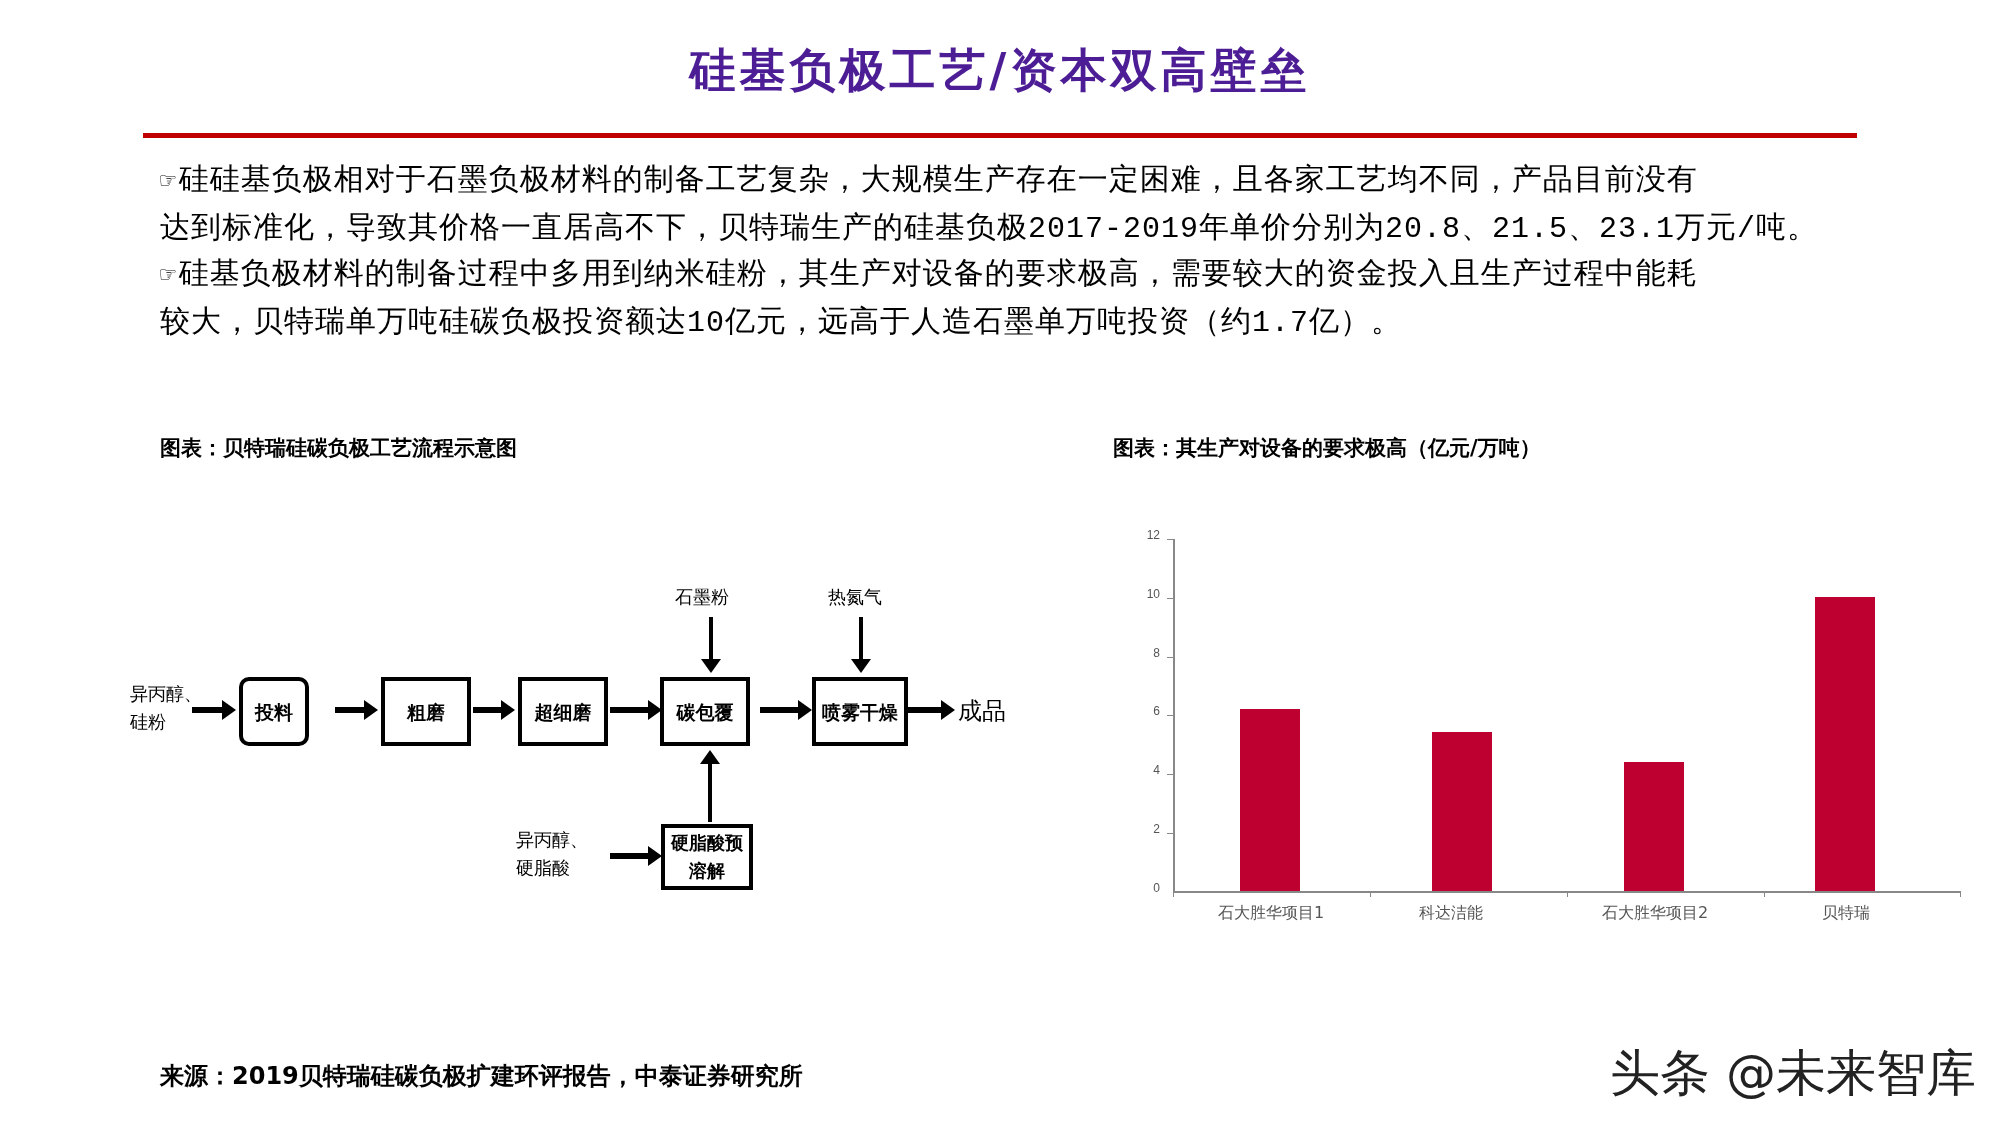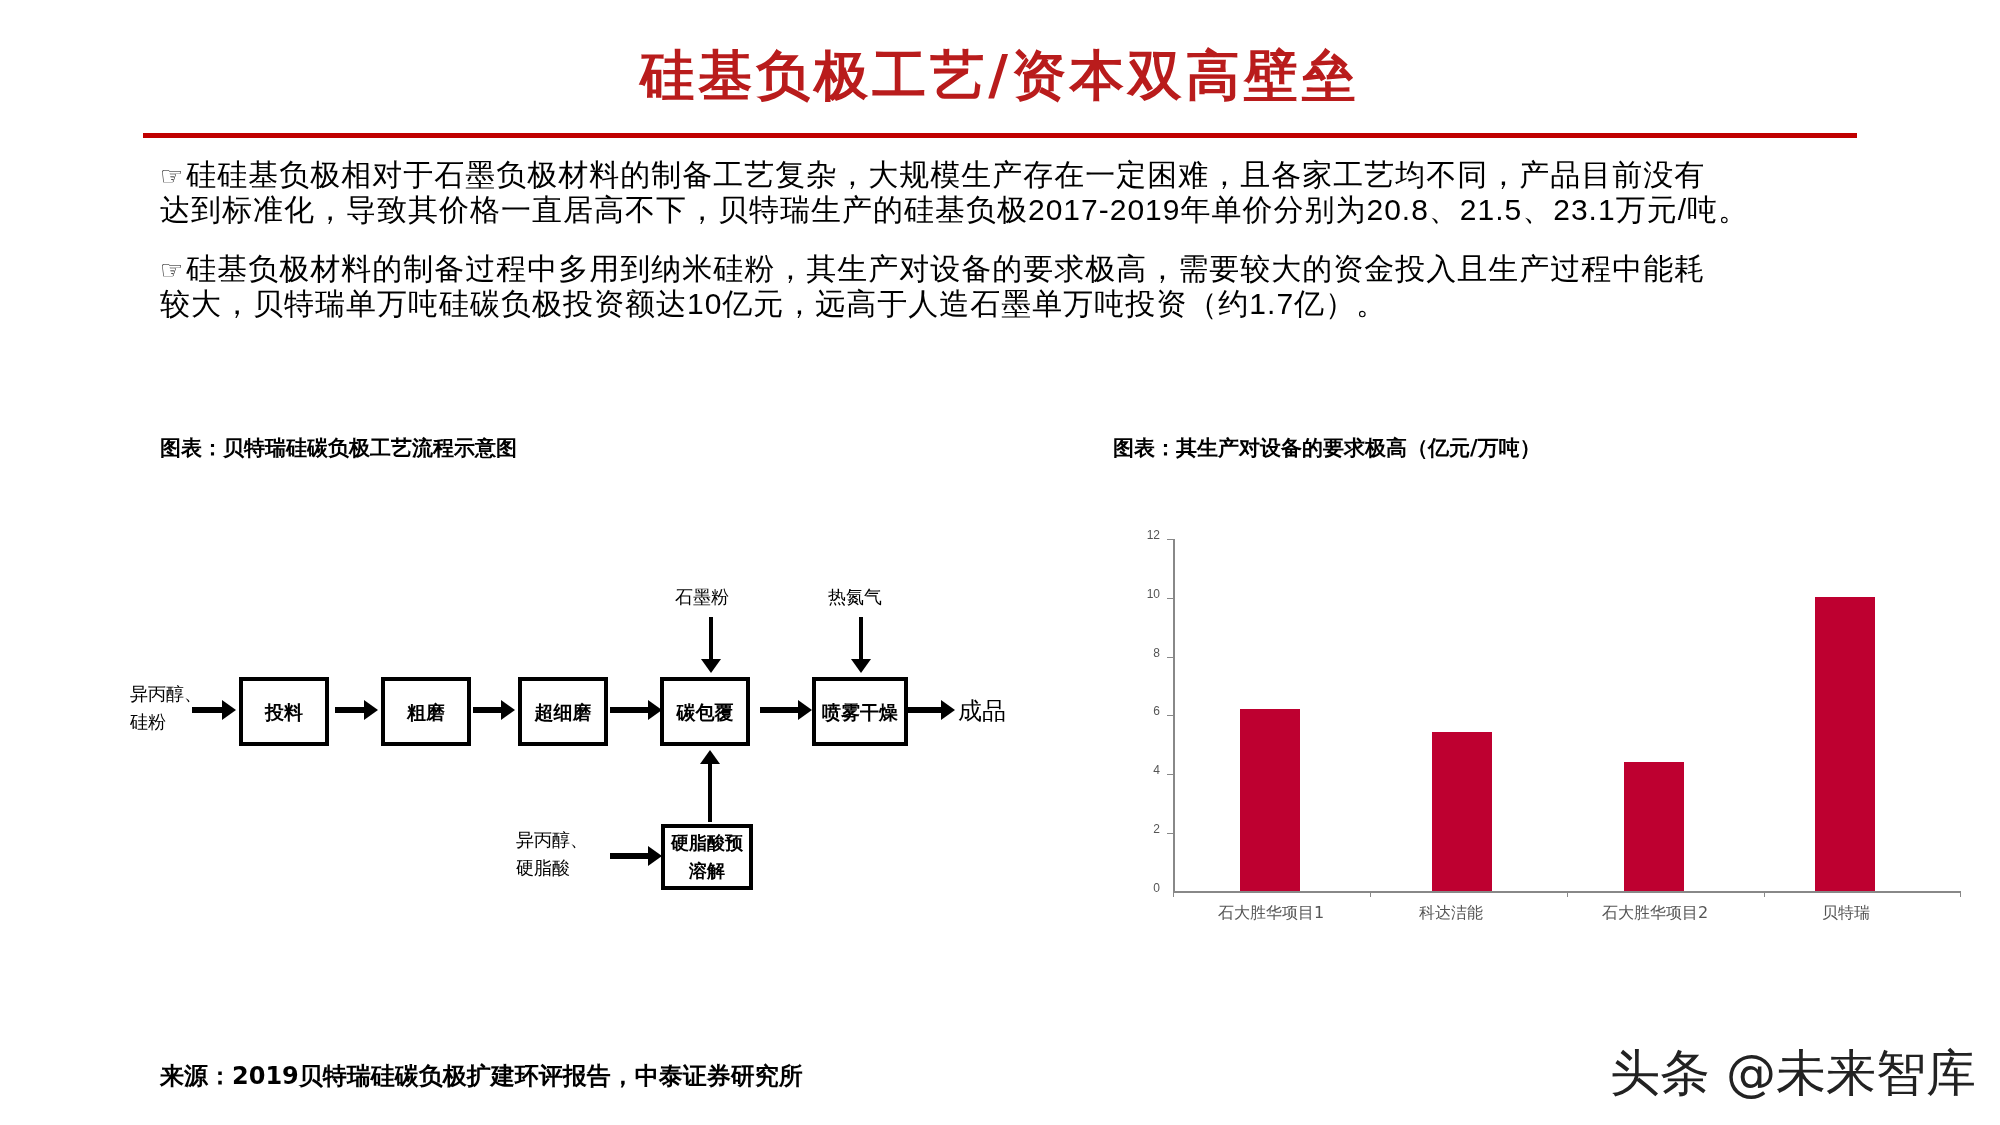--- a/index.html
+++ b/index.html
@@ -1,23 +1,23 @@
 <!DOCTYPE html>
 <html><head>
 <meta charset="utf-8">
 <style>
   html, body { margin:0; padding:0; background:#ffffff; }
   body { width:2000px; height:1125px; position:relative; overflow:hidden;
          font-family:"DejaVu Serif", "Liberation Serif", serif; color:#000; }
   .abs { position:absolute; }
-  .title { left:0; width:2000px; top:40px; text-align:center; font-size:54px; font-weight:bold;
-           color:#b91c1c; letter-spacing:4px; font-family:"DejaVu Serif", serif; }
+  .title { left:0; width:2000px; top:40px; text-align:center; font-size:46px; font-weight:bold;
+           color:#4c1d95; letter-spacing:4px; font-family:"DejaVu Serif", serif; }
   .rule { left:143px; top:133px; width:1714px; height:5px; background:#c00000; }
-  .para { left:160px; width:1720px; font-size:30px; line-height:33px; color:#000;
-          font-family:Liberation Sans, sans-serif; letter-spacing:1px; }
+  .para { left:160px; width:1720px; font-size:30px; line-height:47px; color:#000;
+          font-family:Liberation Mono, monospace; letter-spacing:1px; }
   .para .bullet { font-size:26px; margin-right:2px; }
   .caption { font-size:21px; font-weight:bold; font-family:"DejaVu Sans", sans-serif; }
   
   .box { position:absolute; border:4px solid #000; background:#fff; display:flex; align-items:center;
          justify-content:center; text-align:center; font-size:19px; font-weight:bold; box-sizing:border-box;
          font-family:"DejaVu Serif", serif; line-height:28px; }
   .lbl { position:absolute; font-size:18px; font-family:"DejaVu Serif", serif; line-height:28px; }
   .arrow-h { position:absolute; height:6px; background:#000; }
   .arrow-h::after { content:""; position:absolute; right:-12px; top:-7px; border-left:14px solid #000;
                     border-top:10px solid transparent; border-bottom:10px solid transparent; }
@@ -53,21 +53,21 @@
 
 <div class="abs caption" style="left:160px; top:434px;">图表：贝特瑞硅碳负极工艺流程示意图</div>
 
 <div class="abs" style="left:0; top:0; width:1050px; height:1000px;">
   <div class="lbl" style="left:130px; top:680px;">
     <div>异丙醇、</div>
     <div>硅粉</div>
   </div>
   <div class="arrow-h" style="left:192px; top:707px; width:32px;"></div>
 
-  <div class="box" style="left:239px; top:677px; width:90px; height:69px;">投料</div>
+  <div class="box" style="left:239px; top:677px; width:70px; height:69px;border-radius:10px;">投料</div>
   <div class="arrow-h" style="left:335px; top:707px; width:31px;"></div>
 
   <div class="box" style="left:381px; top:677px; width:90px; height:69px;">粗磨</div>
   <div class="arrow-h" style="left:473px; top:707px; width:30px;"></div>
 
   <div class="box" style="left:518px; top:677px; width:90px; height:69px;">超细磨</div>
   <div class="arrow-h" style="left:610px; top:707px; width:40px;"></div>
 
   <div class="lbl" style="left:675px; top:583px;">石墨粉</div>
   <div class="arrow-v down" style="left:709px; top:617px; height:44px;"></div>

